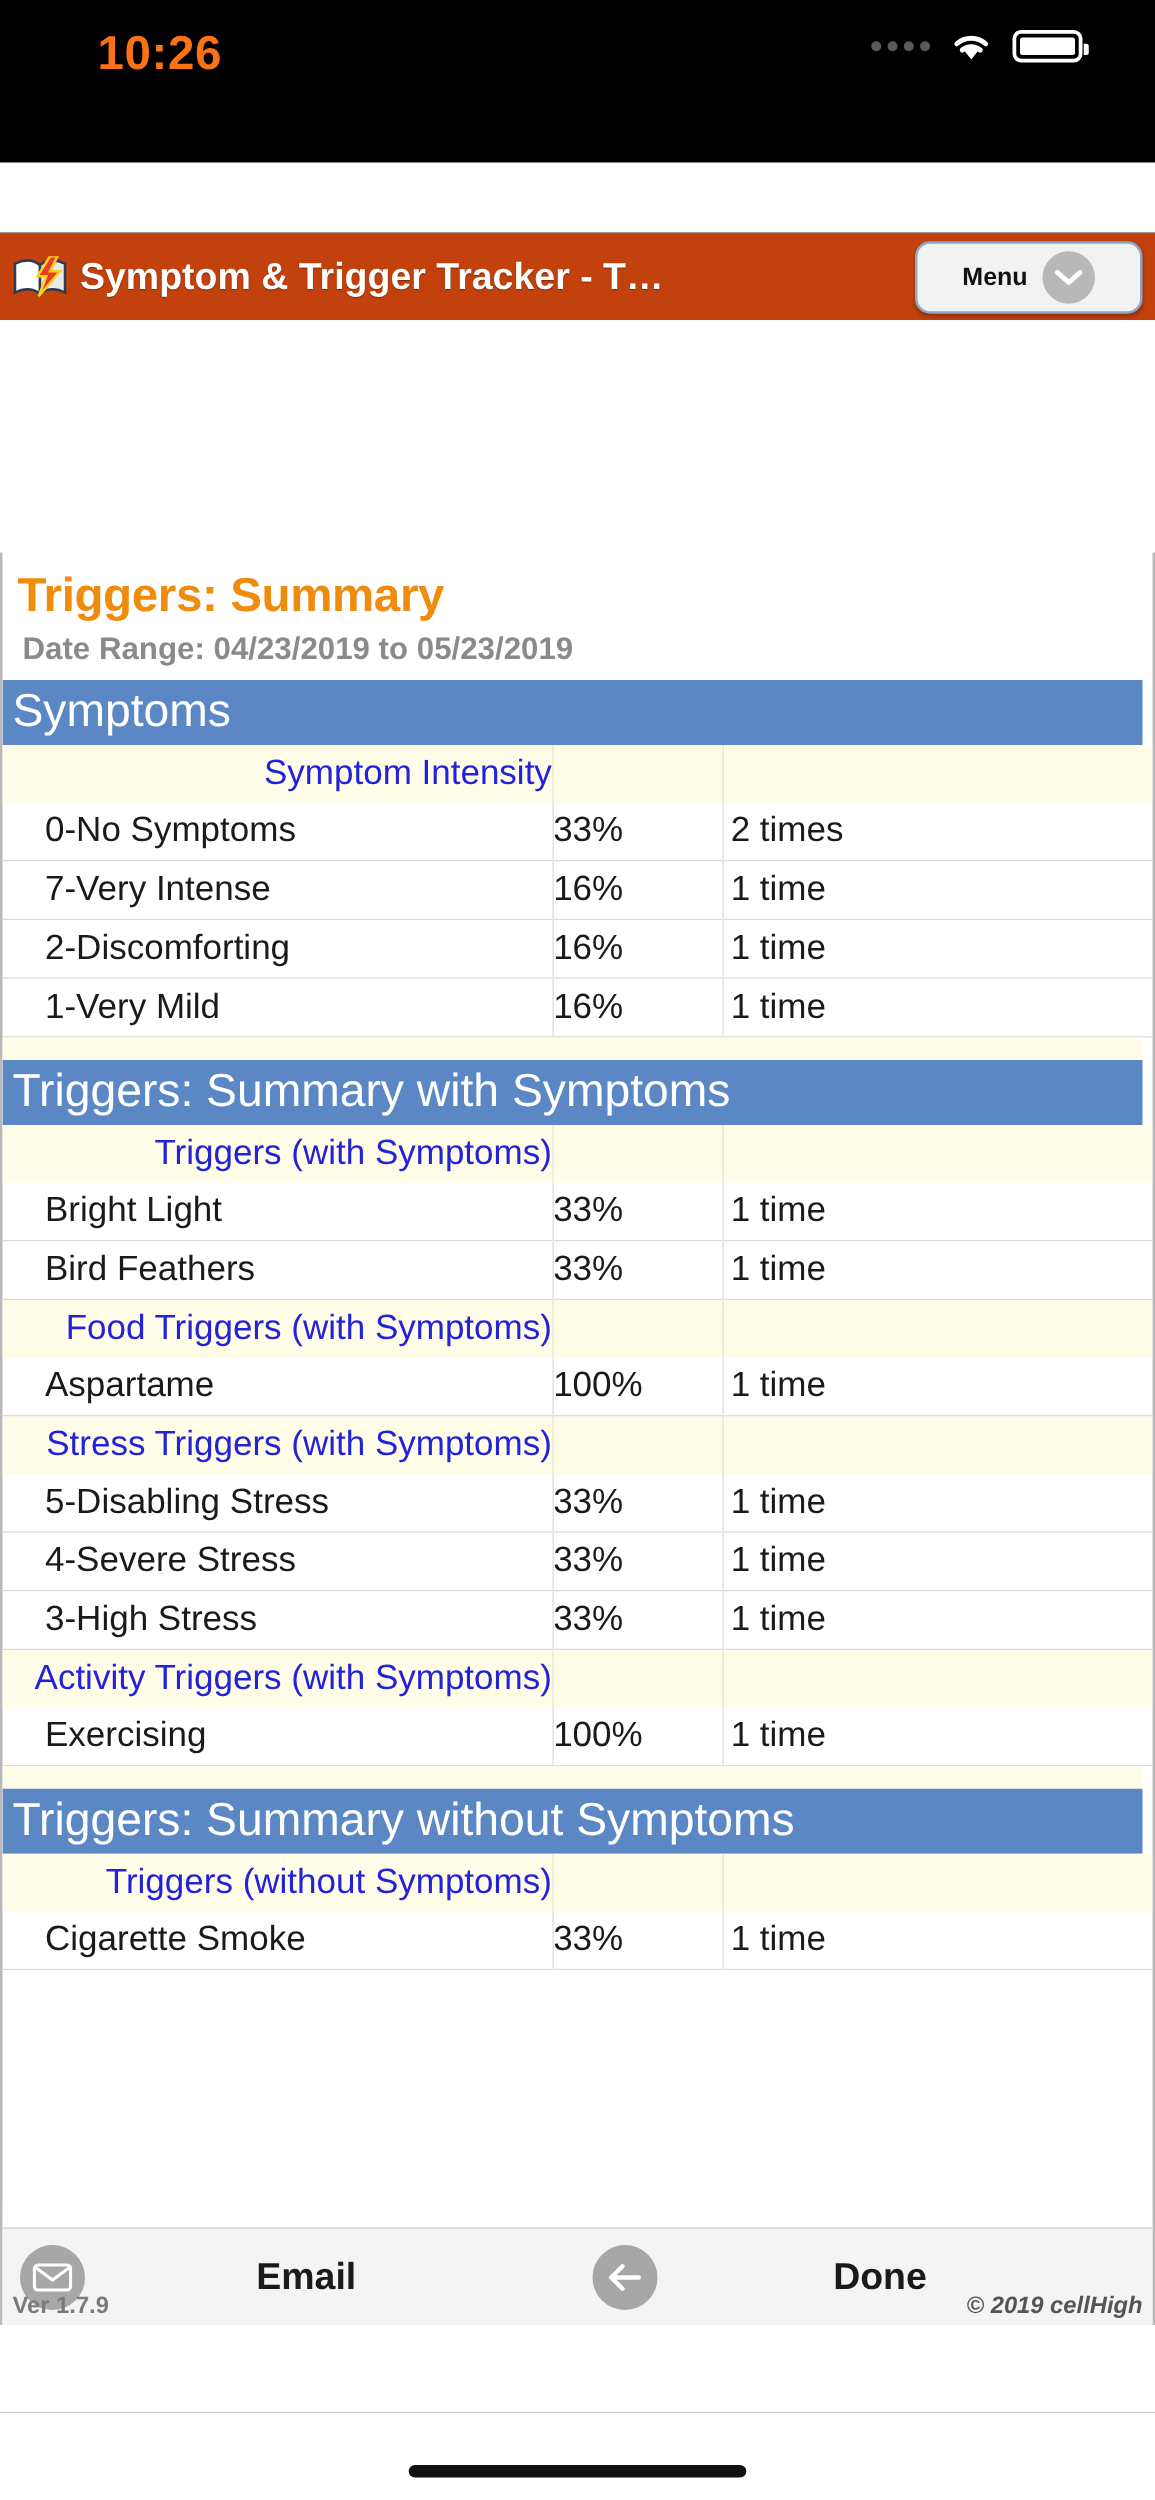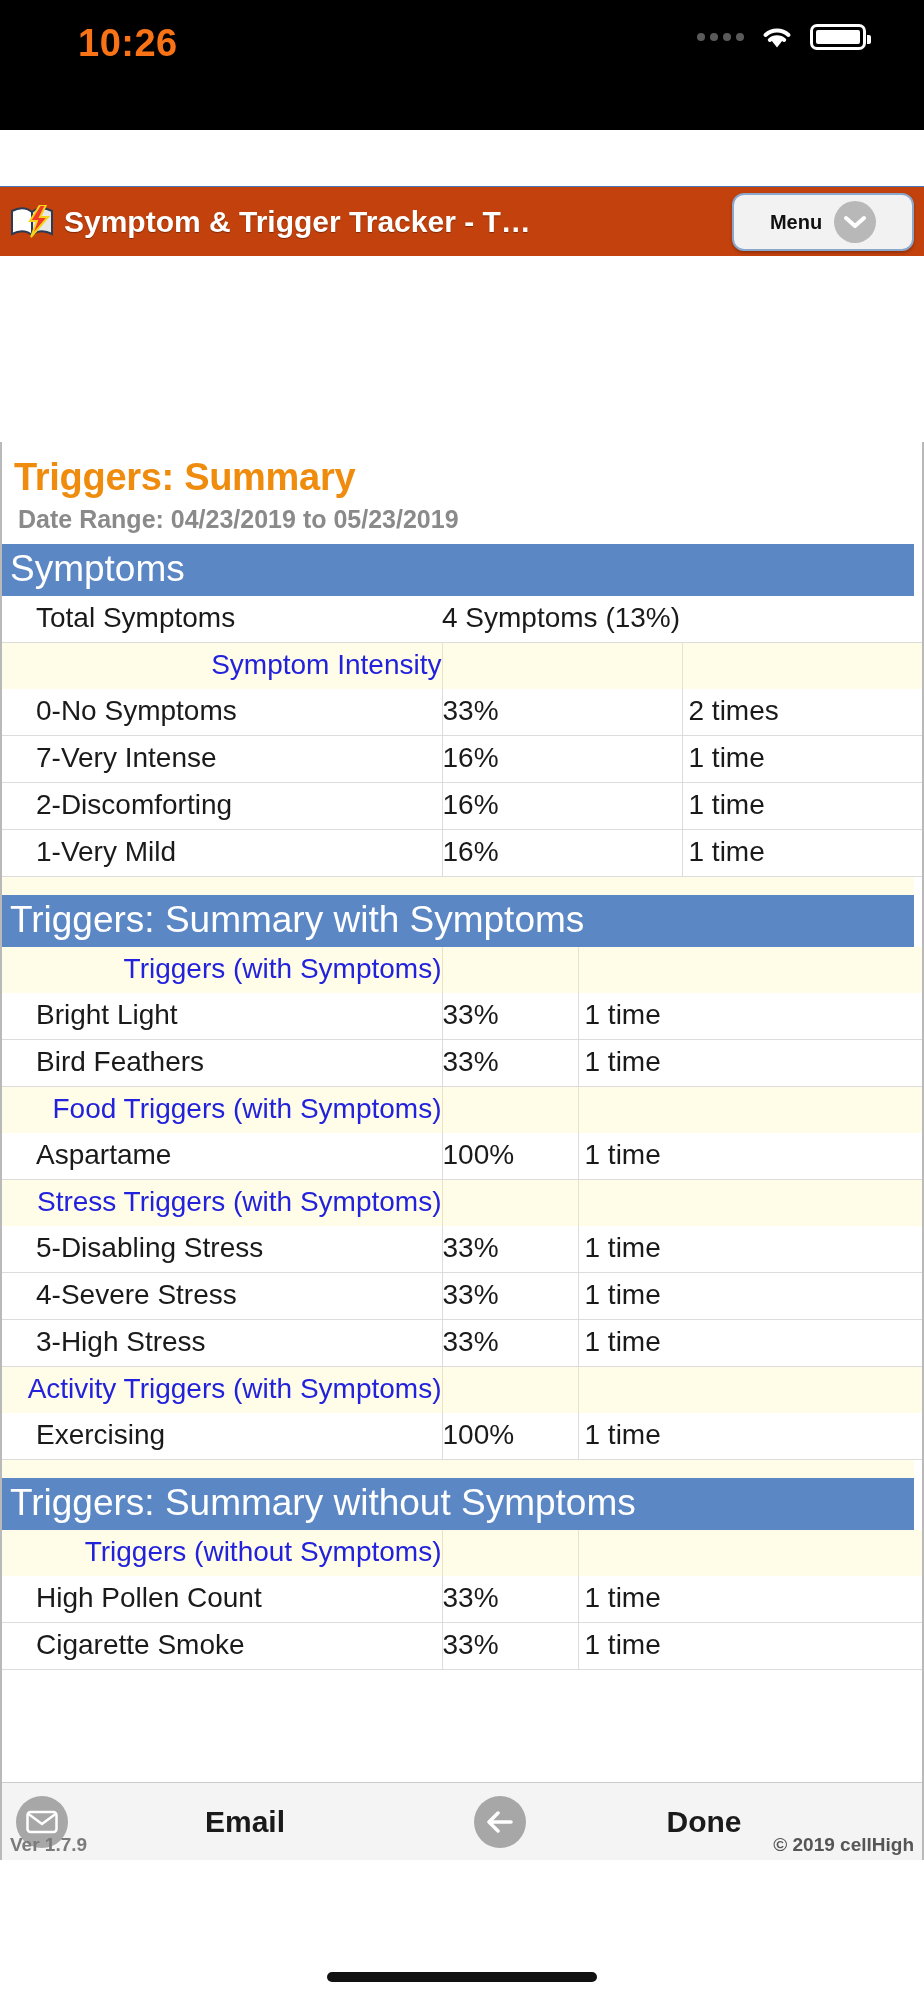--- a/index.html
+++ b/index.html
@@ -131,21 +131,21 @@
   .circle-icon {
     width: 52px; height: 52px; border-radius: 50%; background: #a7a7a7;
     display: flex; align-items: center; justify-content: center; flex: none;
   }
   .tb-label { font-size: 30px; font-weight: bold; color: #1a1a1a; flex: 1; text-align: center; padding-right: 40px; }
 
   .footer-bar {
     position: absolute; left: 0; right: 0; bottom: 0; height: 30px;
   }
   .ver { position: absolute; left: 8px; bottom: 4px; font-size: 19px; font-weight: bold; color: #7a7a7a; }
-  .copyright { position: absolute; right: 8px; bottom: 4px; font-size: 19px; font-weight: bold; color: #555; }
+  .copyright { position: absolute; right: 8px; bottom: 4px; font-size: 19px; font-weight: bold; color: #555; font-style: italic; }
 
   
   .home-area { position: absolute; left: 0; right: 0; bottom: 0; height: 70px; background: #fff; }
   .home-bar {
     position: absolute; left: 50%; transform: translateX(-50%); bottom: 18px;
     width: 270px; height: 10px; border-radius: 5px; background: #111;
   }
 </style>
 </head>
 <body>
@@ -196,24 +196,20 @@
   </div>
 
   <div class="content">
     <div class="scroll-inner">
       <div class="h1">Triggers: Summary</div>
       <div class="daterange">Date Range: 04/23/2019 to 05/23/2019</div>
       <div id="sections">
           <div class="section-head">Symptoms</div>
           <table class="data">
             <tbody>
-              <tr class="row total">
-                <td class="c1">Total Symptoms</td>
-                <td class="c23" colspan="2">4 Symptoms (13%)</td>
-              </tr>
               <tr class="subhead">
                 <td class="c1">Symptom Intensity</td>
                 <td class="c2"></td>
                 <td class="c3"></td>
               </tr>
               <tr class="row">
                 <td class="c1">0-No Symptoms</td>
                 <td class="c2">33%</td>
                 <td class="c3">2 times</td>
               </tr>
@@ -296,25 +292,20 @@
             </tbody>
           </table>
           <div class="spacer"></div>
           <div class="section-head">Triggers: Summary without Symptoms</div>
           <table class="data">
             <tbody>
               <tr class="subhead">
                 <td class="c1">Triggers (without Symptoms)</td>
                 <td class="c2"></td>
                 <td class="c3"></td>
-              </tr>
-              <tr class="row">
-                <td class="c1">High Pollen Count</td>
-                <td class="c2">33%</td>
-                <td class="c3">1 time</td>
               </tr>
               <tr class="row">
                 <td class="c1">Cigarette Smoke</td>
                 <td class="c2">33%</td>
                 <td class="c3">1 time</td>
               </tr>
             </tbody>
           </table>
         </div>
     </div>

